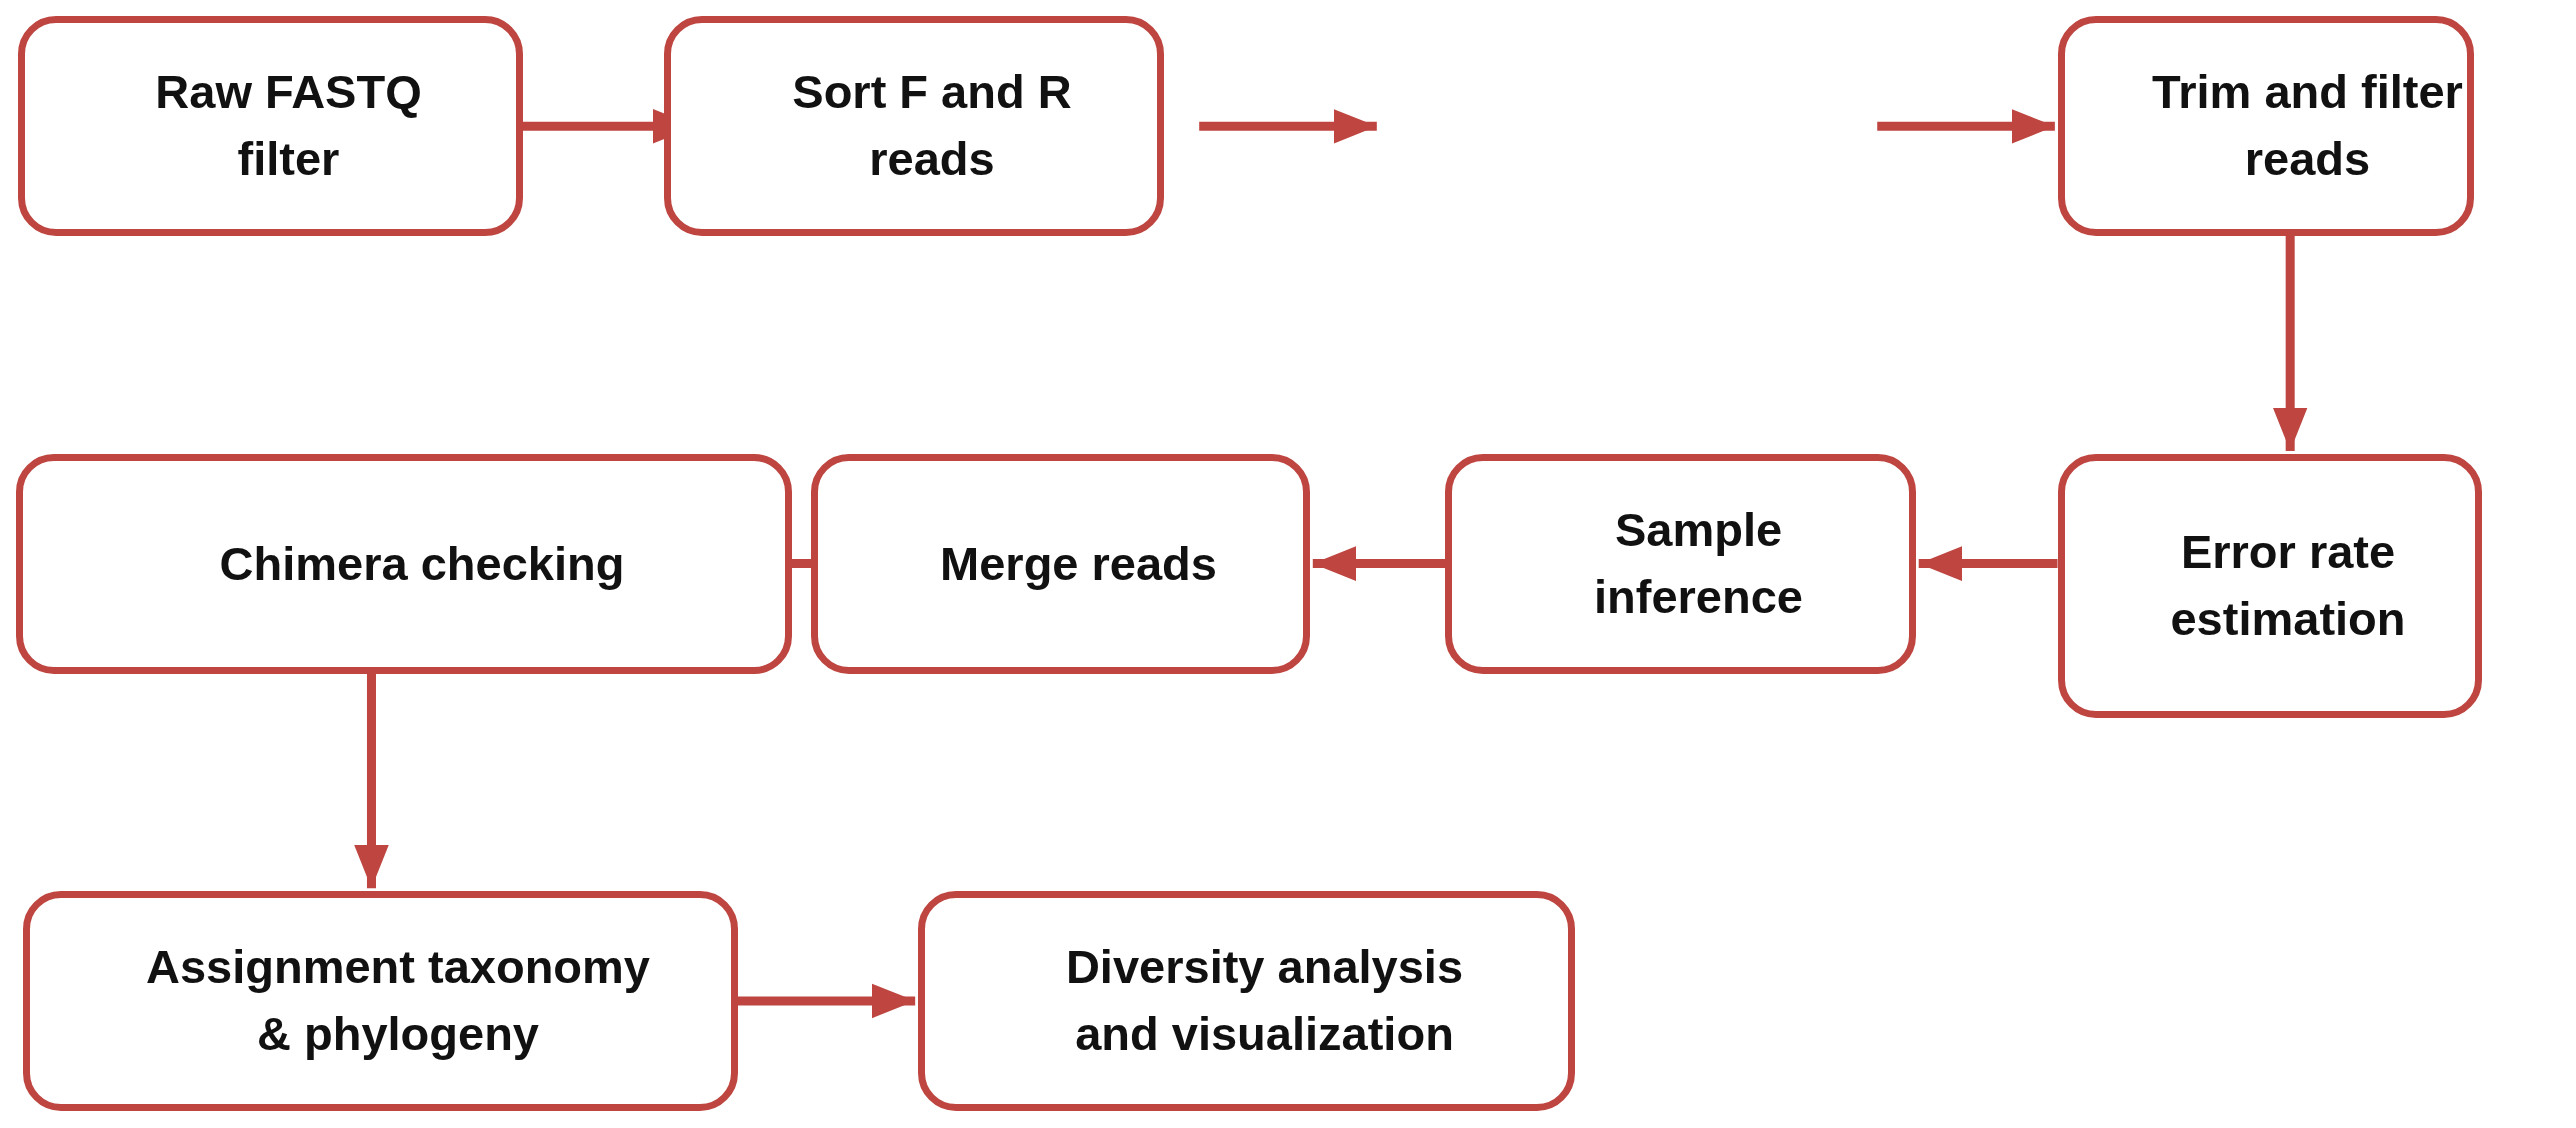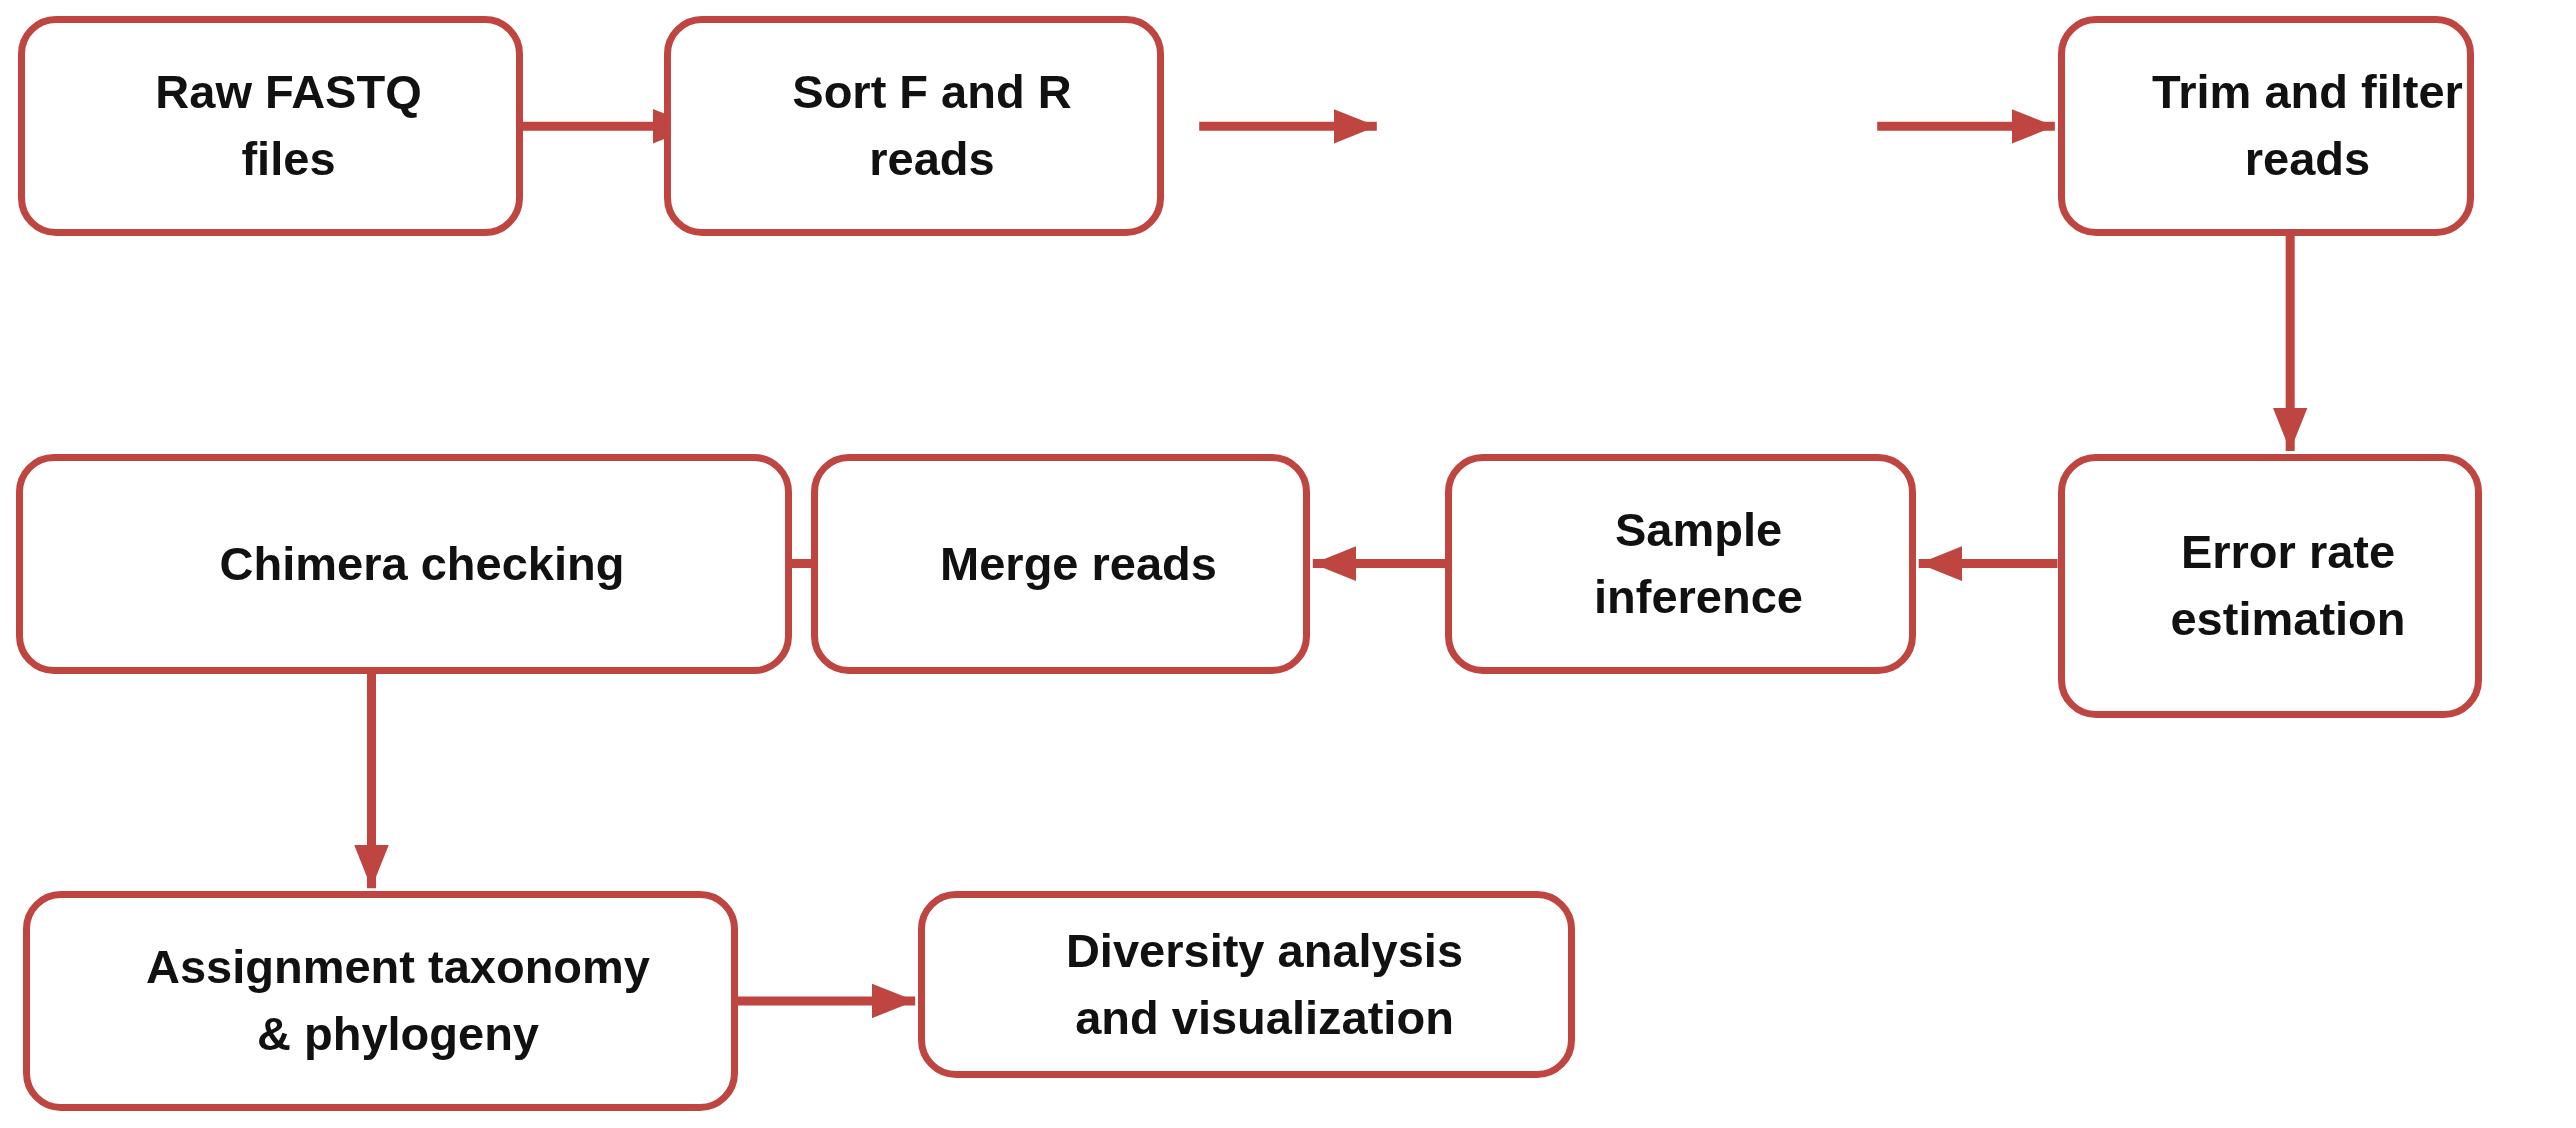--- a/index.html
+++ b/index.html
@@ -47,21 +47,21 @@
   
   .n-raw       {left:18px;   top:16px;  width:505px; height:220px;}
   .n-sort      {left:664px;  top:16px;  width:500px; height:220px;}
   .n-quality   {left:1380px; top:16px;  width:498px; height:220px;}
   .n-trim      {left:2058px; top:16px;  width:416px; height:220px;padding-left:47px;}
   .n-error     {left:2058px; top:454px; width:424px; height:264px;}
   .n-sample    {left:1445px; top:454px; width:471px; height:220px;}
   .n-merge     {left:811px;  top:454px; width:499px; height:220px;}
   .n-chimera   {left:16px;   top:454px; width:776px; height:220px;}
   .n-assign    {left:22.5px;   top:891px; width:715px; height:220px;}
-  .n-diversity {left:918px; top:891px; width:657px; height:187px;}
+  .n-diversity {left:918px; top:891px; width:657px; height:220px;}
 </style>
 </head>
 <body>
 
 <div class="canvas">
 
   <svg class="edges-layer" width="2576" height="1129" viewBox="0 0 2857 1252" xmlns="http://www.w3.org/2000/svg">
     <defs>
       <marker id="ah" viewBox="0 0 10 8" refX="10" refY="4" markerWidth="4.8" markerHeight="4" orient="auto-start-reverse">
         <path d="M0,0 L10,4 L0,8 Z" fill="#BE4540"></path>
@@ -76,21 +76,21 @@
       <line x1="1603" y1="625" x2="1456" y2="625" marker-end="url(#ah)"></line>
       <line x1="900" y1="625" x2="753" y2="625" marker-end="url(#ah)"></line>
       <line x1="412" y1="745" x2="412" y2="985" marker-end="url(#ah)"></line>
       <line x1="818" y1="1110" x2="1015" y2="1110" marker-end="url(#ah)"></line>
     </g>
   </svg>
 
   <div class="node n-raw">
     <div class="label">
       <span>Raw FASTQ</span>
-      <span>files</span>
+      <span>filter</span>
     </div>
   </div>
 
   <div class="node n-sort">
     <div class="label">
       <span>Sort F and R</span>
       <span>reads</span>
     </div>
   </div>
 

